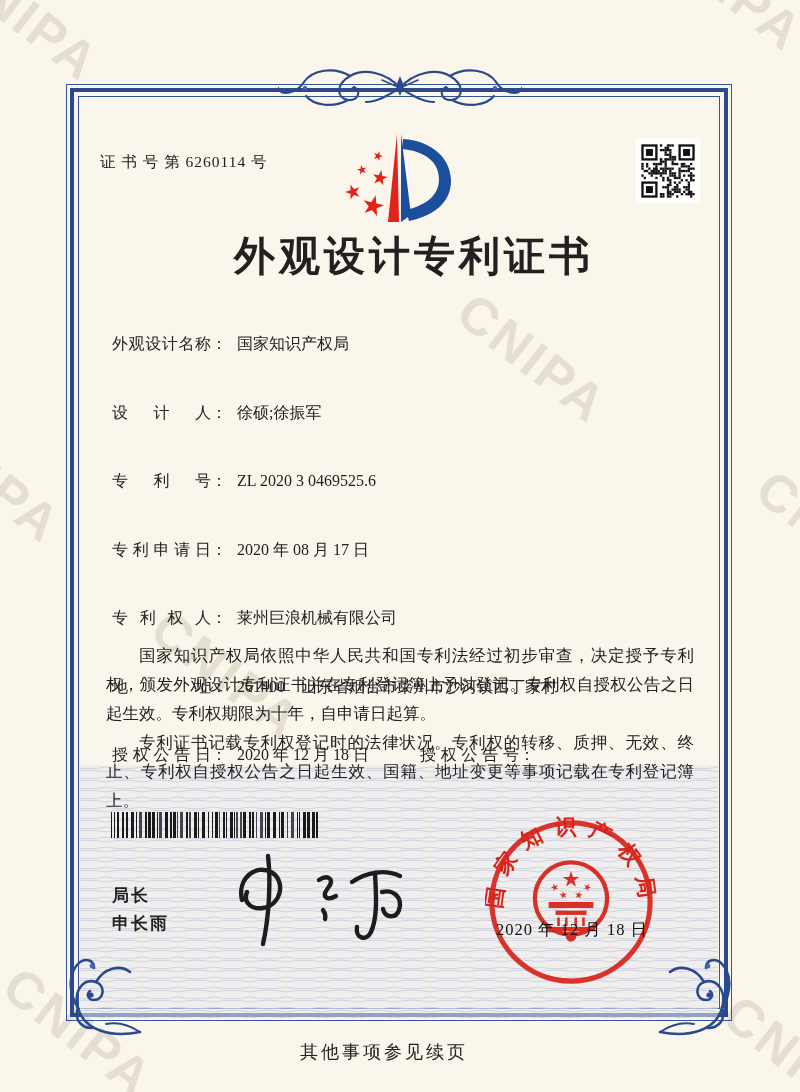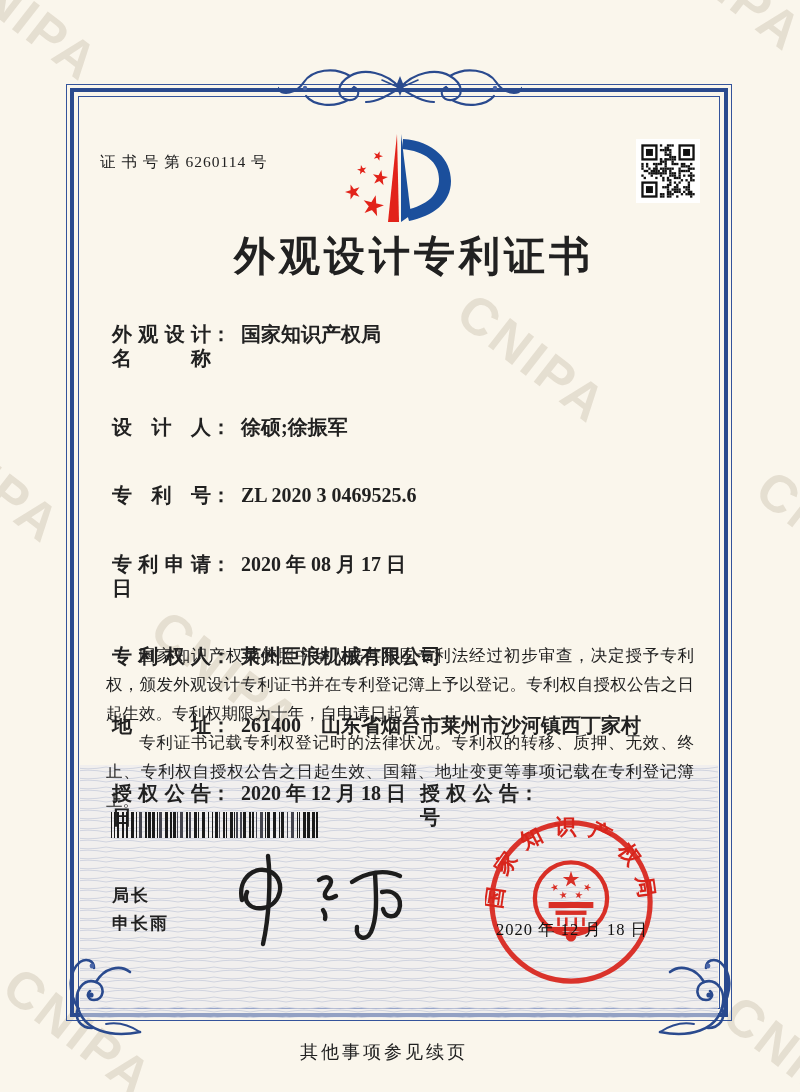--- a/index.html
+++ b/index.html
@@ -20,21 +20,21 @@
   .frame-b { left:70px; top:88px; width:658px; height:929px; border:4px solid #2a4a8e; }
   .frame-c { left:78px; top:96px; width:642px; height:913px; border:1px solid #33539b; }
   .waves { position:absolute; left:80px; top:765px; width:638px; height:253px; }
   .cert-no { position:absolute; left:100px; top:131px; font-size:15.5px; letter-spacing:1px;margin-top:21px; }
   .logo { position:absolute; left:333px; top:126px; width:150px; height:100px; }
   .qr { position:absolute; left:636px; top:139px; width:64px; height:64px; background:#fff; padding:3px; }
   .title {
     position:absolute; left:66px; top:229px; width:696px; text-align:center;
     font-size:41px; font-weight:bold; letter-spacing:4px;
   }
-  .fields { position:absolute; left:112px; top:322px; width:586px; font-size:20px;font-weight:bold; }
+  .fields { position:absolute; left:112px; top:332px; width:586px; font-size:16px; }
   .frow { display:flex; line-height:24px; margin-bottom:20.5px; position:relative; }
   .flabel {
     display:inline-block; width:99px; text-align:justify; vertical-align:top;
   }
   .flabel::after { content:''; display:inline-block; width:100%; }
   .fcolon { margin-right:10px; }
   .fvalue { white-space:pre-wrap; }
   .grant-no-group { position:absolute; left:308px; top:0; display:flex; }
   .paras {
     position:absolute; left:106px; top:641px; width:588px;

